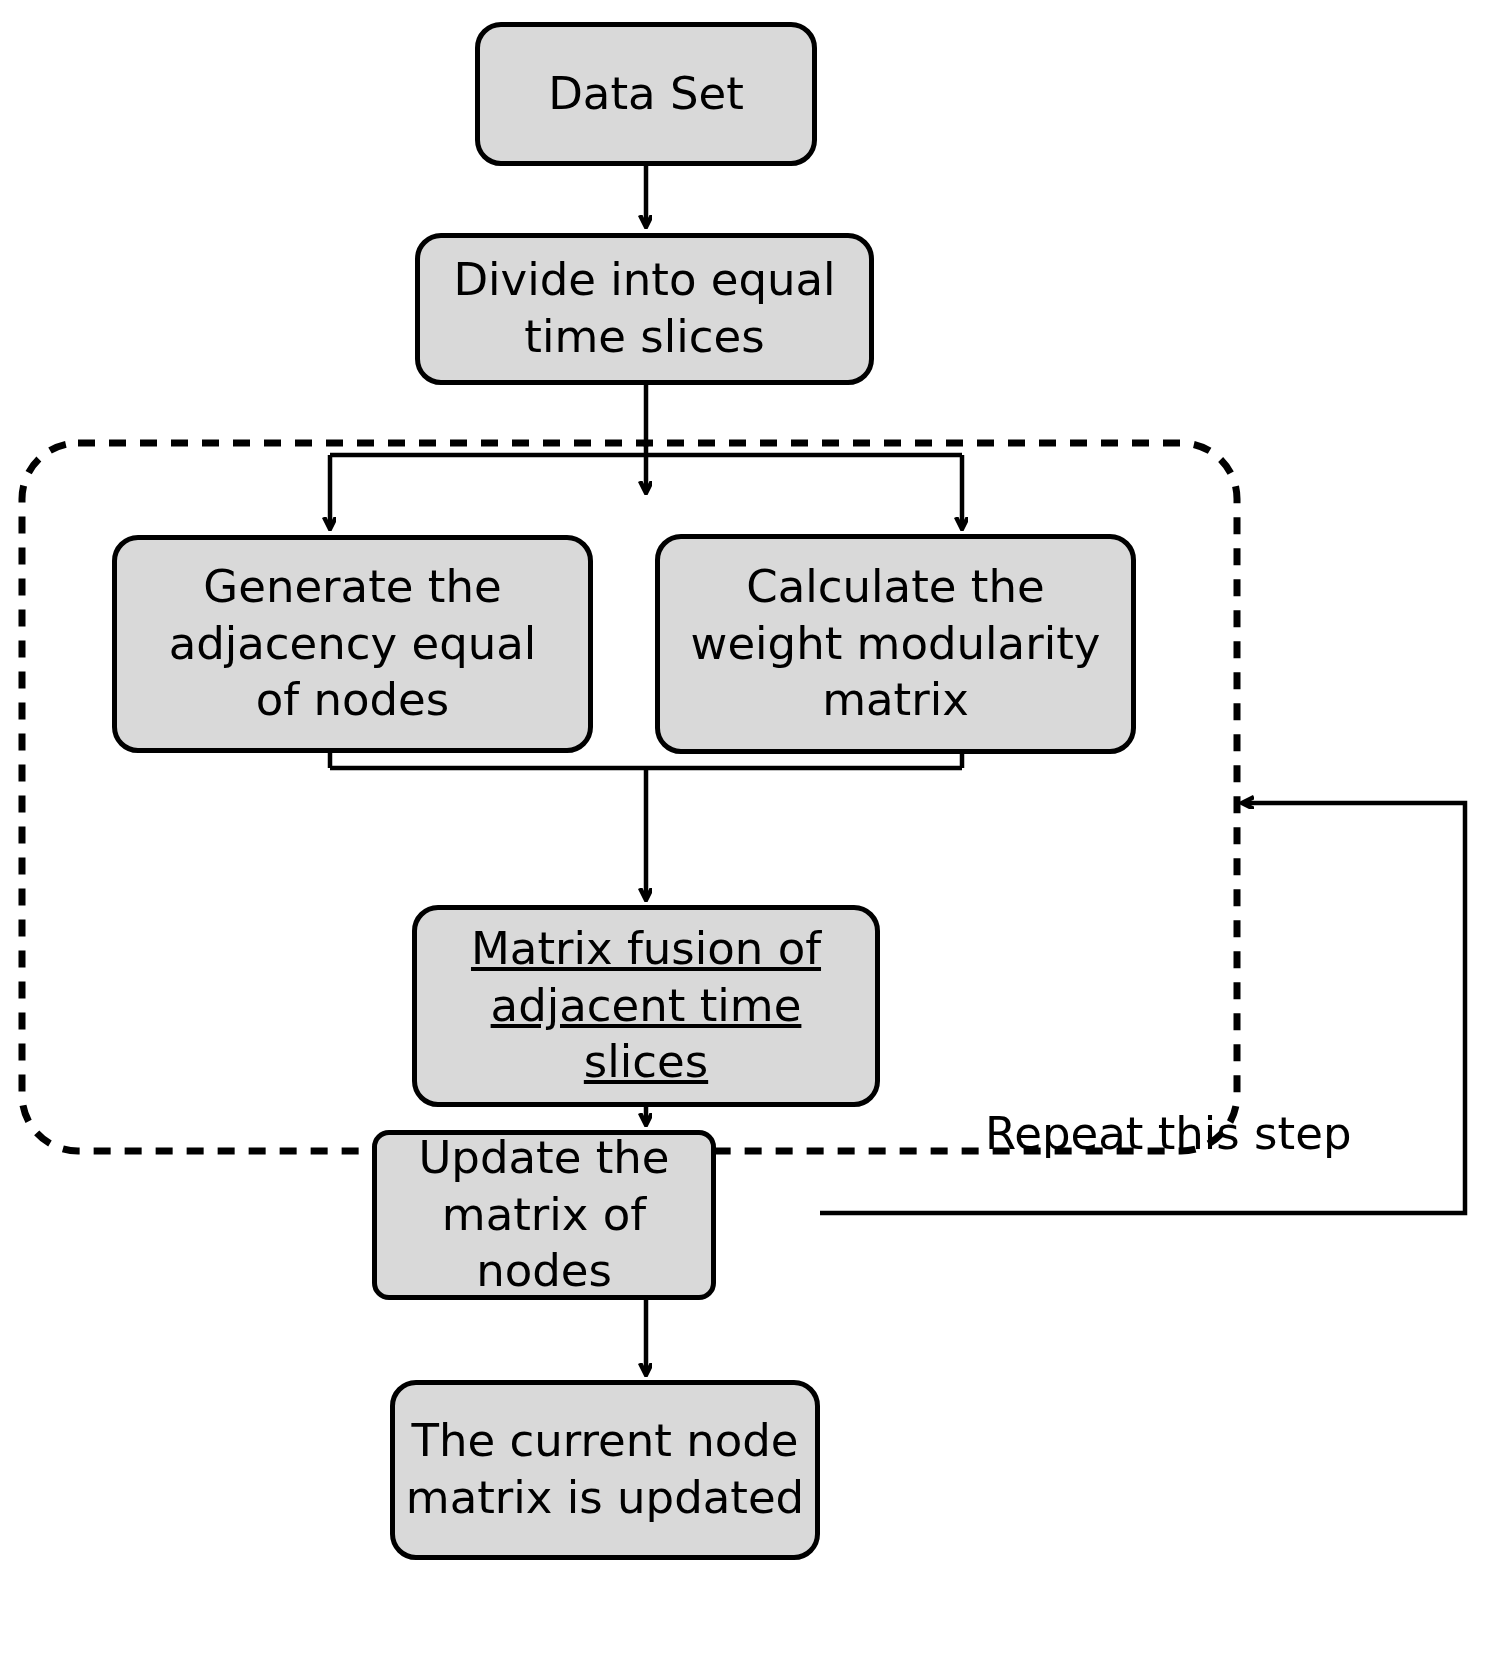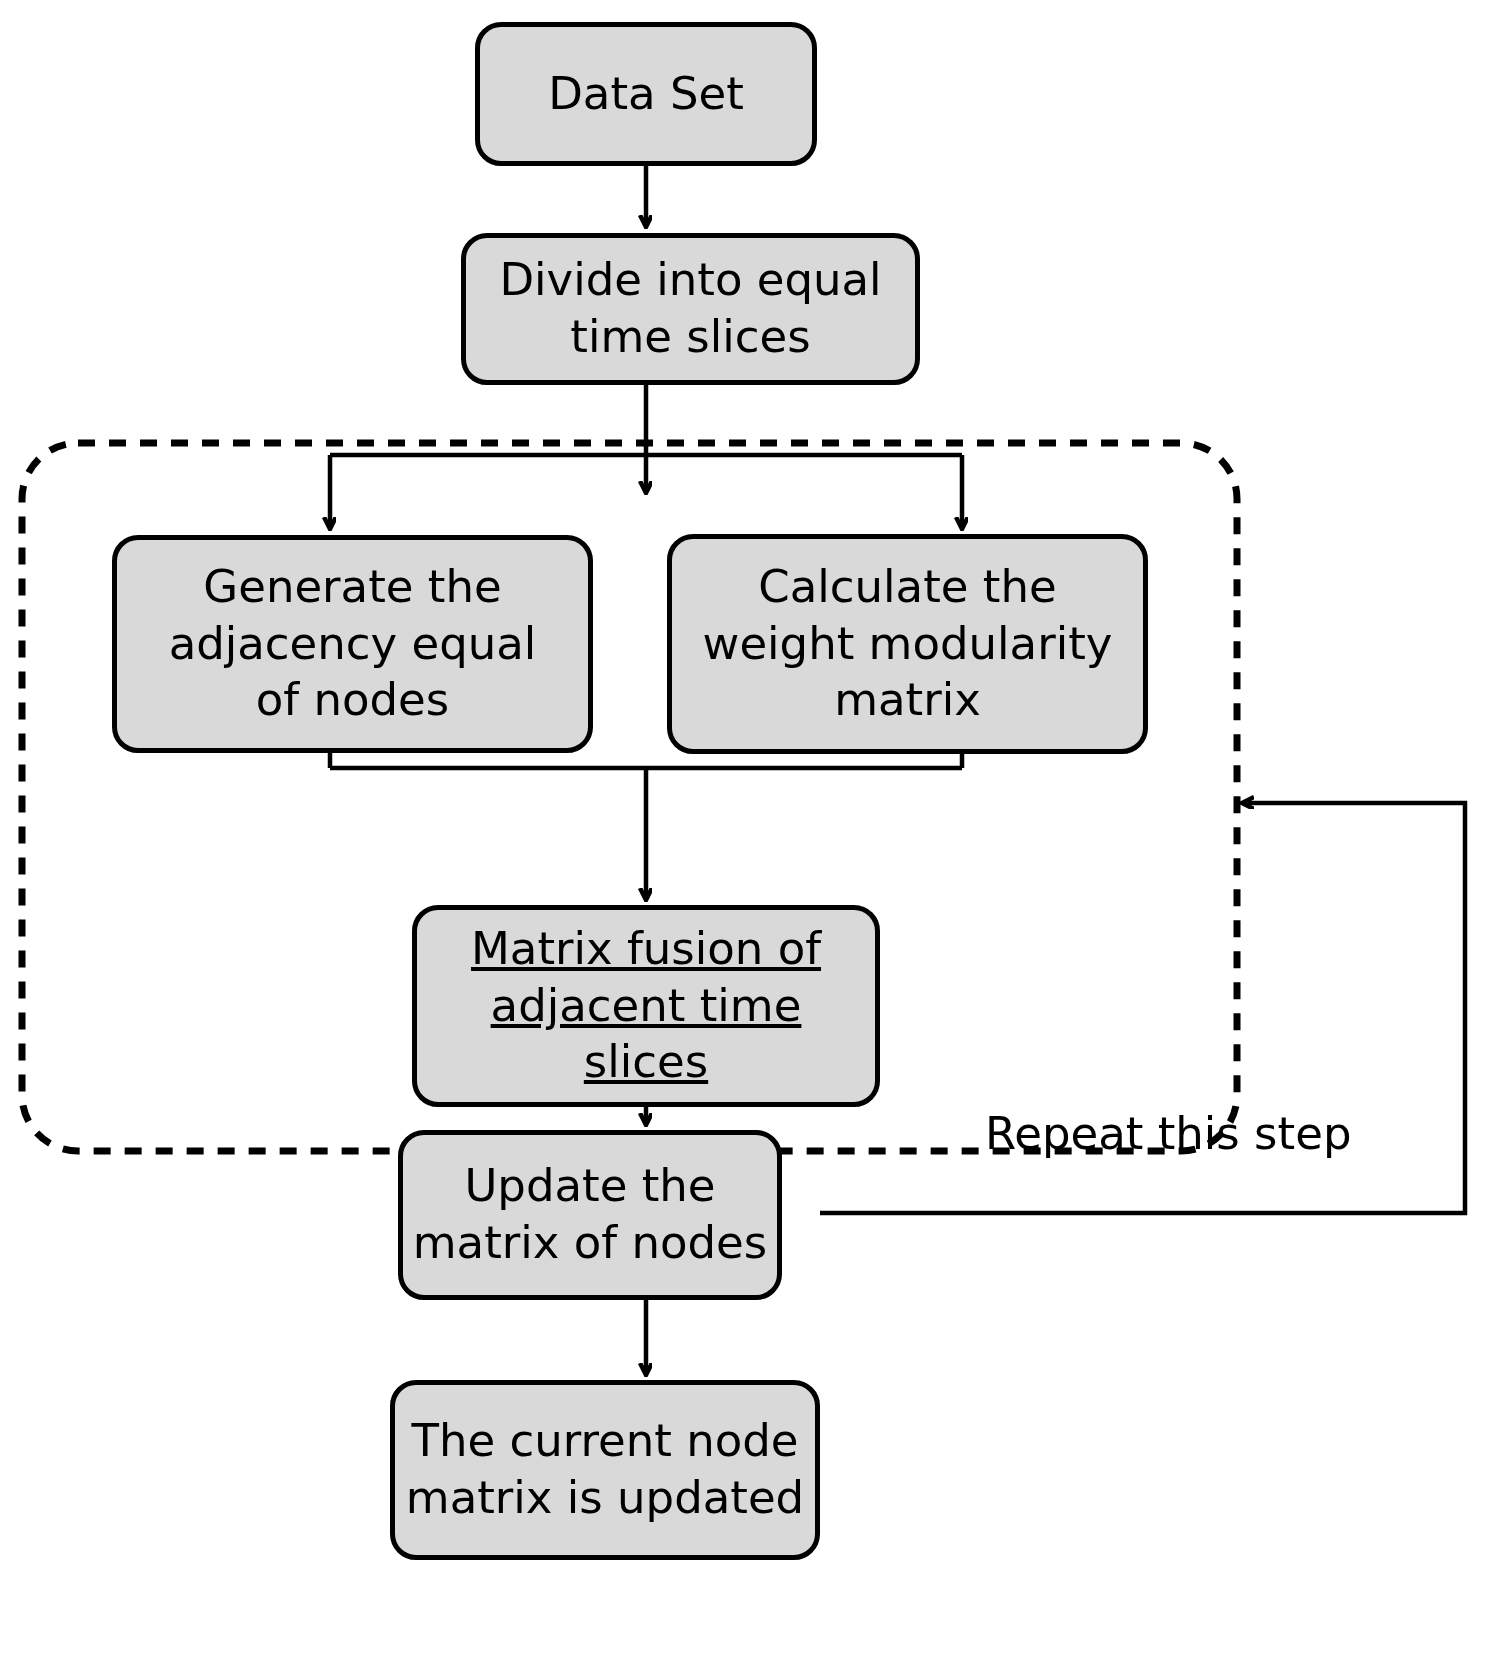--- a/index.html
+++ b/index.html
@@ -81,36 +81,36 @@
 
     <path d="M 646 1107 L 646 1124" fill="none" stroke="#000000" stroke-width="4.5" marker-end="url(#arrowhead)"></path>
 
     <path d="M 646 1300 L 646 1374" fill="none" stroke="#000000" stroke-width="4.5" marker-end="url(#arrowhead)"></path>
 
     <path d="M 820 1213 L 1465 1213 L 1465 803 L 1243 803" fill="none" stroke="#000000" stroke-width="4.5" marker-end="url(#arrowhead)"></path>
   </svg>
 
   <div class="node" style="left:475px; top:22px; width:342px; height:144px;">Data Set</div>
 
-  <div class="node" style="left:415px; top:233px; width:459px; height:152px;margin-left:46px;">Divide into equal
+  <div class="node" style="left:415px; top:233px; width:459px; height:152px;">Divide into equal
 time slices</div>
 
   <div class="node" style="left:112px; top:535px; width:481px; height:218px;">Generate the
 adjacency equal
 of nodes</div>
 
-  <div class="node" style="left:655px; top:534px; width:481px; height:220px;margin-left:12px;">Calculate the
+  <div class="node" style="left:655px; top:534px; width:481px; height:220px;">Calculate the
 weight modularity
 matrix</div>
 
   <div class="node" style="left:412px; top:905px; width:468px; height:202px;text-decoration:underline;">Matrix fusion of
 adjacent time
 slices</div>
 
-  <div class="node" style="left:398px; top:1130px; width:384px; height:170px;">Update the
+  <div class="node" style="left:372px; top:1130px; width:344px; height:170px;border-radius:17px;">Update the
 matrix of nodes</div>
 
   <div class="node" style="left:390px; top:1380px; width:430px; height:180px;">The current node
 matrix is updated</div>
 
   <div class="loop-label" style="left:985px; top:1107px;">Repeat this step</div>
 
 </div>
 
 </body></html>

